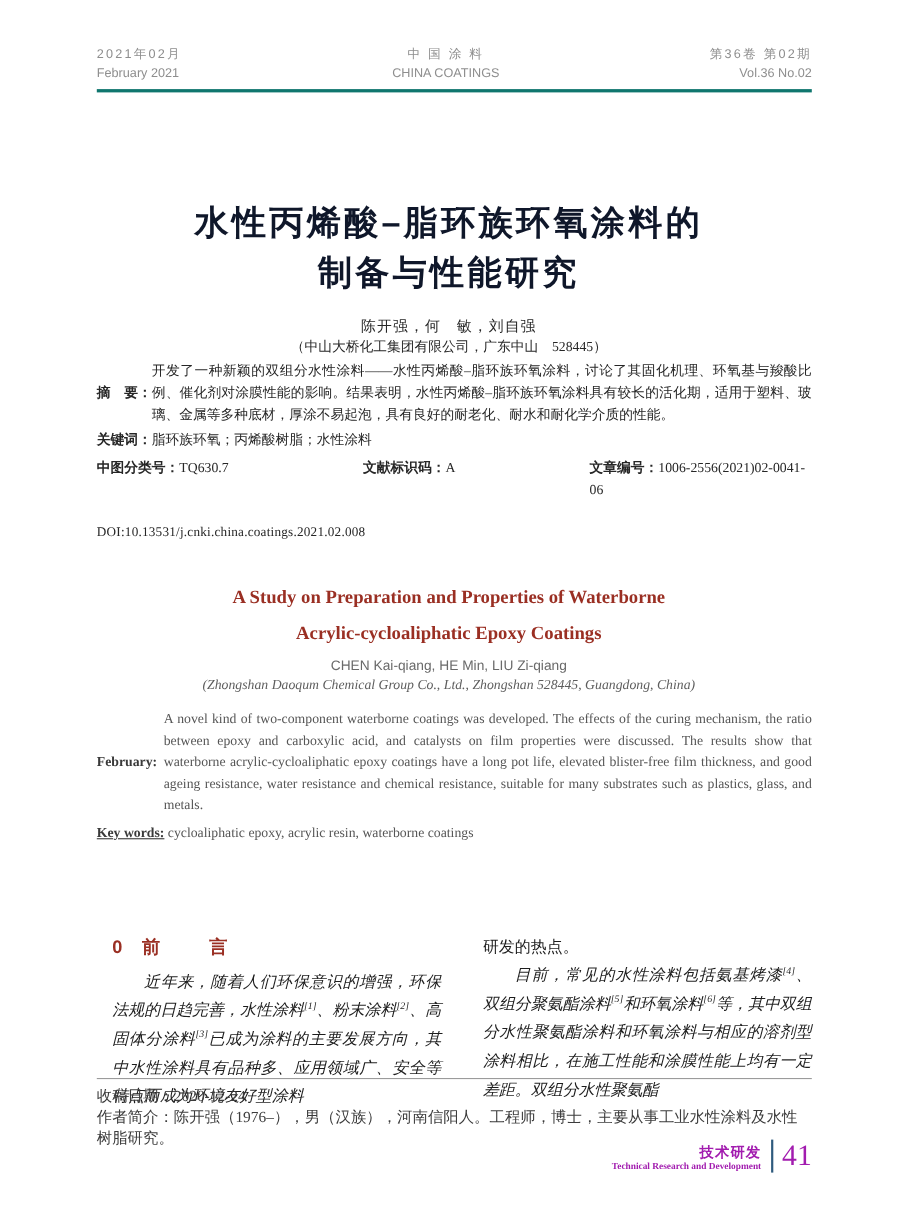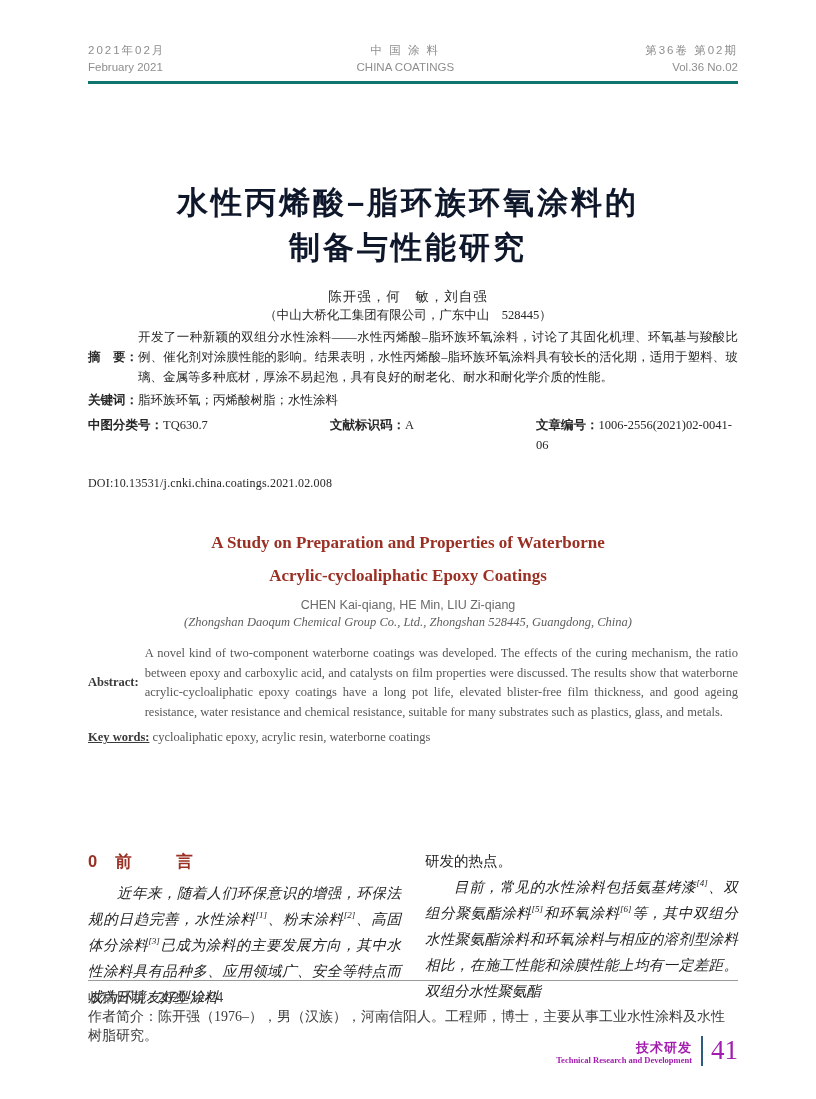--- a/index.html
+++ b/index.html
@@ -53,21 +53,21 @@
     font-style:italic; font-size:12.5px; color:#5d5d5d; }
   .en-meta { position:absolute; top:644px; left:88px; right:78px;
     font-size:12.5px; line-height:19.5px; color:#565656; }
   .en-meta .lbl { color:#3a3a3a; }
   .en-kw { margin-top:6px; }
   .en-kw .lbl { font-weight:bold; color:#3a3a3a;text-decoration:underline; }
 
   
   .body-cols { position:absolute; top:848px; left:88px; right:78px;
     display:flex; gap:24px; }
-  .col { flex:1; font-size:14.5px; line-height:26px; text-align:justify; color:#1d1d1d; }
+  .col { flex:1; font-size:14.5px; line-height:26px; text-align:justify; color:#1d1d1d;margin-left:14px; }
   .sec-head { font-family:"Liberation Sans","DejaVu Sans",sans-serif;
     font-weight:bold; font-size:16.5px; color:#9a2f23; line-height:26px; margin-bottom:6px; }
   .sec-head .sec-no { margin-right:18px; }
   .sec-head .sec-ti { letter-spacing:14px; }
   p.indent { text-indent:2em;font-style:italic; }
   sup { font-size:9px; line-height:0; vertical-align:super; }
 
   
   .footnote { position:absolute; top:980px; left:88px; right:78px;
     border-top:1px solid #9b9b9b; padding-top:7px;
@@ -129,21 +129,21 @@
 
   <h2 class="en-title">
     <span style="display:block">A Study on Preparation and Properties of Waterborne</span>
     <span style="display:block">Acrylic-cycloaliphatic Epoxy Coatings</span>
   </h2>
   <div class="en-authors">CHEN Kai-qiang, HE Min, LIU Zi-qiang</div>
   <div class="en-affil">(Zhongshan Daoqum Chemical Group Co., Ltd., Zhongshan 528445, Guangdong, China)</div>
 
   <div class="en-meta">
     <div class="hang">
-      <span class="lbl" style="font-weight:bold; padding-right:6px;">Abstract:</span>
+      <span class="lbl" style="font-weight:bold; padding-right:6px;">February:</span>
       <span class="txt">A novel kind of two-component waterborne coatings was developed. The effects of the curing mechanism, the ratio between epoxy and carboxylic acid, and catalysts on film properties were discussed. The results show that waterborne acrylic-cycloaliphatic epoxy coatings have a long pot life, elevated blister-free film thickness, and good ageing resistance, water resistance and chemical resistance, suitable for many substrates such as plastics, glass, and metals.</span>
     </div>
     <div class="en-kw">
       <span class="lbl">Key words:</span>
       <span>cycloaliphatic epoxy, acrylic resin, waterborne coatings</span>
     </div>
   </div>
 
   <div class="body-cols">
     <div class="col">

